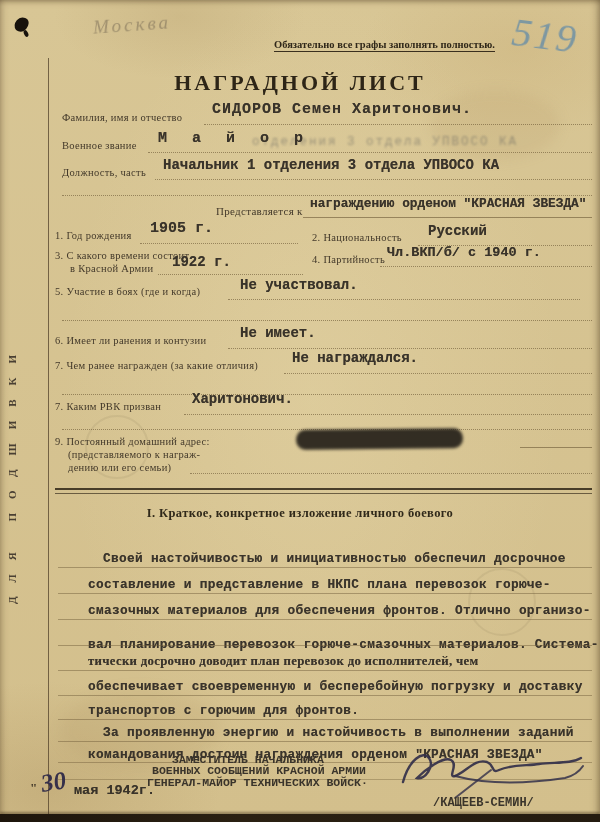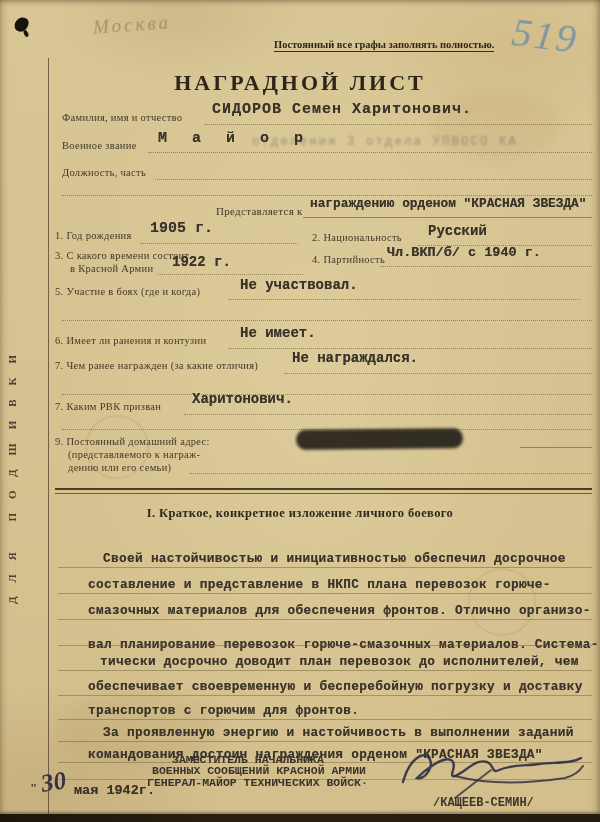--- a/index.html
+++ b/index.html
@@ -53,34 +53,35 @@
   <div class="abs inkblot" style="left:15px;top:17px;width:13px;height:15px;"></div>
   <div class="abs inkblot" style="left:24px;top:30px;width:4px;height:7px;transform:rotate(-30deg);"></div>
   <div class="abs vline" style="left:48px;top:58px;height:756px;"></div>
   <div class="abs margin-text" style="left:6px;top:212px;height:392px;">ДЛЯ ПОДШИВКИ</div>
   <div class="abs wm" style="left:85px;top:415px;width:60px;height:60px;"></div>
   <div class="abs wm" style="left:468px;top:568px;width:64px;height:64px;"></div>
   <div class="abs stain" style="left:430px;top:90px;width:130px;height:70px;background:rgba(170,140,88,.12);filter:blur(6px);"></div>
   <div class="abs stain" style="left:60px;top:690px;width:160px;height:80px;background:rgba(160,130,80,.10);filter:blur(7px);"></div>
 
   <div class="abs pencil" style="left:93px;top:14px;">Москва</div>
-  <div class="abs mandnote" style="left:274px;top:39px;">Постоянный все графы заполнять полностью.</div>
+  <div class="abs mandnote" style="left:274px;top:39px;">Обязательно все графы заполнять полностью.</div>
   <div class="abs bluenum" style="left:512px;top:12px;">519</div>
   <div class="abs title" style="left:60px;top:70px;width:480px;">НАГРАДНОЙ ЛИСТ</div>
 
   <div class="abs lbl" style="left:62px;top:112px;">Фамилия, имя и отчество</div>
   <div class="abs typed" style="left:212px;top:101px;font-size:15px;letter-spacing:1px;">СИДОРОВ  Семен Харитонович.</div>
   <div class="abs rline dot" style="left:204px;top:124px;width:388px;"></div>
 
   <div class="abs lbl" style="left:62px;top:140px;">Военное звание</div>
   <div class="abs ghost" style="left:252px;top:135px;">отделения 3 отдела УПВОСО КА</div>
   <div class="abs typed" style="left:158px;top:130px;font-size:15px;letter-spacing:8px;">М а й о р</div>
   <div class="abs rline dot" style="left:148px;top:152px;width:444px;"></div>
 
   <div class="abs lbl" style="left:62px;top:167px;">Должность, часть</div>
+  <div class="abs typed" style="left:163px;top:157px;font-size:14px;">Начальник 1 отделения 3 отдела УПВОСО КА</div>
   <div class="abs rline dot" style="left:155px;top:179px;width:437px;"></div>
   <div class="abs rline dot" style="left:62px;top:195px;width:530px;"></div>
 
   <div class="abs lbl" style="left:216px;top:205px;font-size:11px;">Представляется к</div>
   <div class="abs typed" style="left:310px;top:196px;font-size:12.8px;">награждению орденом "КРАСНАЯ ЗВЕЗДА"</div>
   <div class="abs rline" style="left:303px;top:217px;width:289px;"></div>
 
   <div class="abs lbl" style="left:55px;top:230px;">1. Год рождения</div>
   <div class="abs typed" style="left:150px;top:220px;font-size:15px;">1905 г.</div>
   <div class="abs rline dot" style="left:140px;top:243px;width:158px;"></div>
@@ -123,21 +124,21 @@
   <div class="abs rline dot" style="left:190px;top:473px;width:402px;"></div>
 
   <div class="abs dbl" style="left:55px;top:488px;width:537px;"></div>
 
   <div class="abs heading" style="left:60px;top:506px;width:480px;">I. Краткое, конкретное изложение личного боевого</div>
 
   <div class="abs cit" style="left:103px;top:551px;">Своей настойчивостью и инициативностью обеспечил досрочное</div>
   <div class="abs cit" style="left:88px;top:577px;">составление и представление в НКПС плана перевозок горюче-</div>
   <div class="abs cit" style="left:88px;top:603px;">смазочных материалов для обеспечения фронтов. Отлично организо-</div>
   <div class="abs cit" style="left:88px;top:629px;margin-top:8px;">вал планирование перевозок горюче-смазочных материалов. Система-</div>
-  <div class="abs cit" style="left:100px;top:654px;">тически досрочно доводит план перевозок до исполнителей, чем</div>
+  <div class="abs cit" style="left:88px;top:654px;font-family:Liberation Serif, serif;">тически досрочно доводит план перевозок до исполнителей, чем</div>
   <div class="abs cit" style="left:88px;top:679px;">обеспечивает своевременную и бесперебойную погрузку и доставку</div>
   <div class="abs cit" style="left:88px;top:703px;">транспортов с горючим для фронтов.</div>
   <div class="abs cit" style="left:103px;top:725px;">За проявленную энергию и настойчивость в выполнении заданий</div>
   <div class="abs cit" style="left:88px;top:747px;">командования достоин награждения орденом "КРАСНАЯ ЗВЕЗДА"</div>
 
   <div class="abs rline" style="left:58px;top:567px;width:534px;opacity:.75;"></div>
   <div class="abs rline" style="left:58px;top:593px;width:534px;opacity:.75;"></div>
   <div class="abs rline" style="left:58px;top:619px;width:534px;opacity:.75;"></div>
   <div class="abs rline" style="left:58px;top:645px;width:534px;opacity:.75;"></div>
   <div class="abs rline" style="left:58px;top:670px;width:534px;opacity:.75;"></div>

